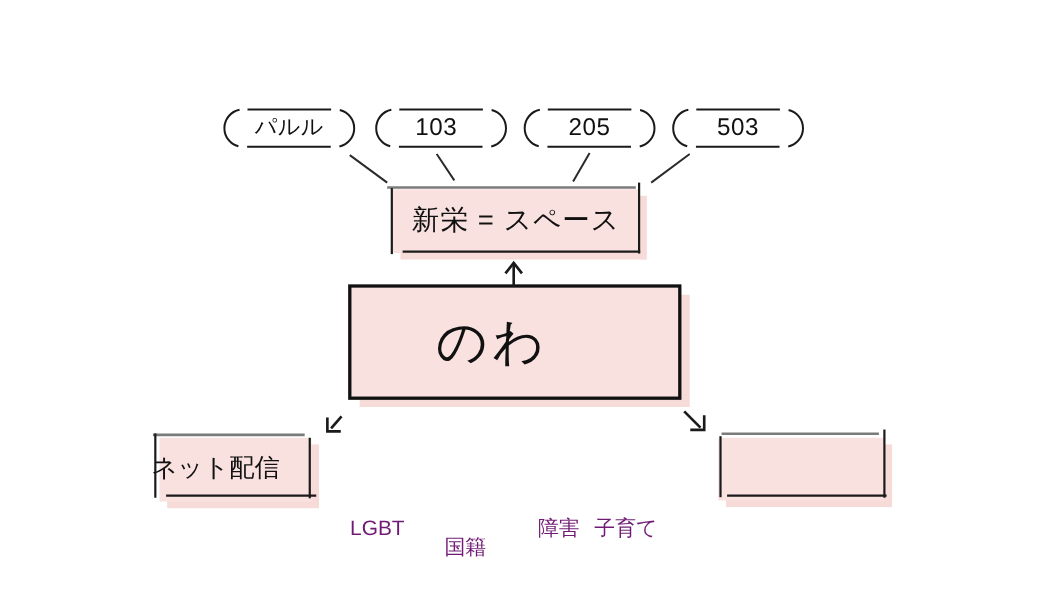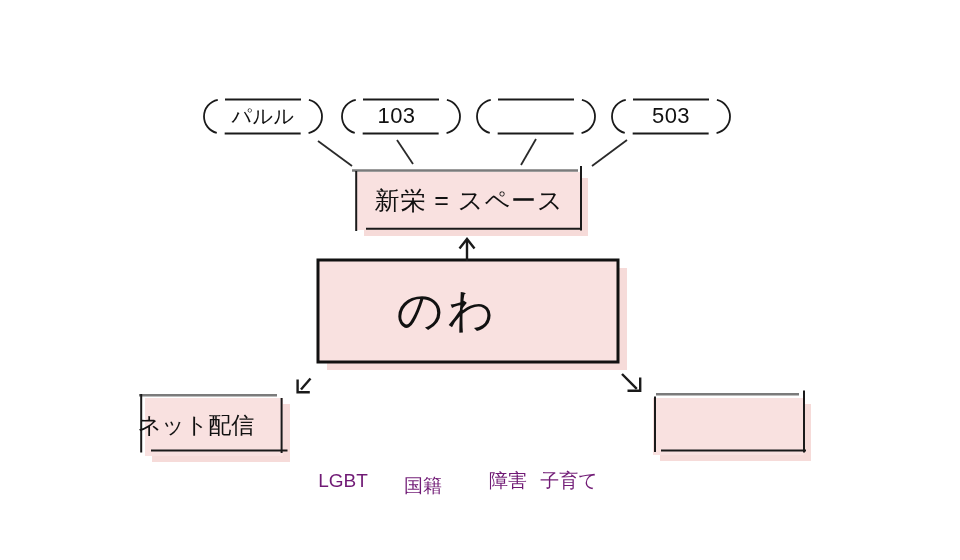--- a/index.html
+++ b/index.html
@@ -78,26 +78,27 @@
       <path d="M297.6 379.5 L297.6 392.2 L309.8 392.2"></path>
     </g>
     <g stroke="#1a1a1a" stroke-width="2.4" fill="none">
       <path d="M622 374 L636.8 388.8"></path>
       <path d="M640.2 377.5 L640.2 390.8 L627.5 390.8"></path>
     </g>
   </svg>
 
   <div class="label pill-label" style="left:204px;top:99px;width:118px;">パルル</div>
   <div class="label pill-label num" style="left:342px;top:99px;width:109px;">103</div>
+  <div class="label pill-label num" style="left:477px;top:99px;width:118px;">205</div>
   <div class="label pill-label num" style="left:612px;top:99px;width:118px;">503</div>
 
   <div class="label venue-label" style="left:357px;top:172px;width:224px;">新栄 = スペース</div>
 
   <div class="label hub-label" style="left:318px;top:260px;width:259px;">のわ</div>
 
   <div class="label activity-label" style="left:127px;top:397px;width:138px;">ネット配信</div>
 
   <div class="theme-label" style="left:313px;top:469px;width:60px;">LGBT</div>
-  <div class="theme-label" style="left:393px;top:474px;width:60px;">国籍</div>
+  <div class="theme-label" style="left:393px;top:487px;width:60px;">国籍</div>
   <div class="theme-label" style="left:478px;top:469px;width:60px;">障害</div>
   <div class="theme-label" style="left:531px;top:469px;width:76px;">子育て</div>
 
 </div>
 
 </body></html>

